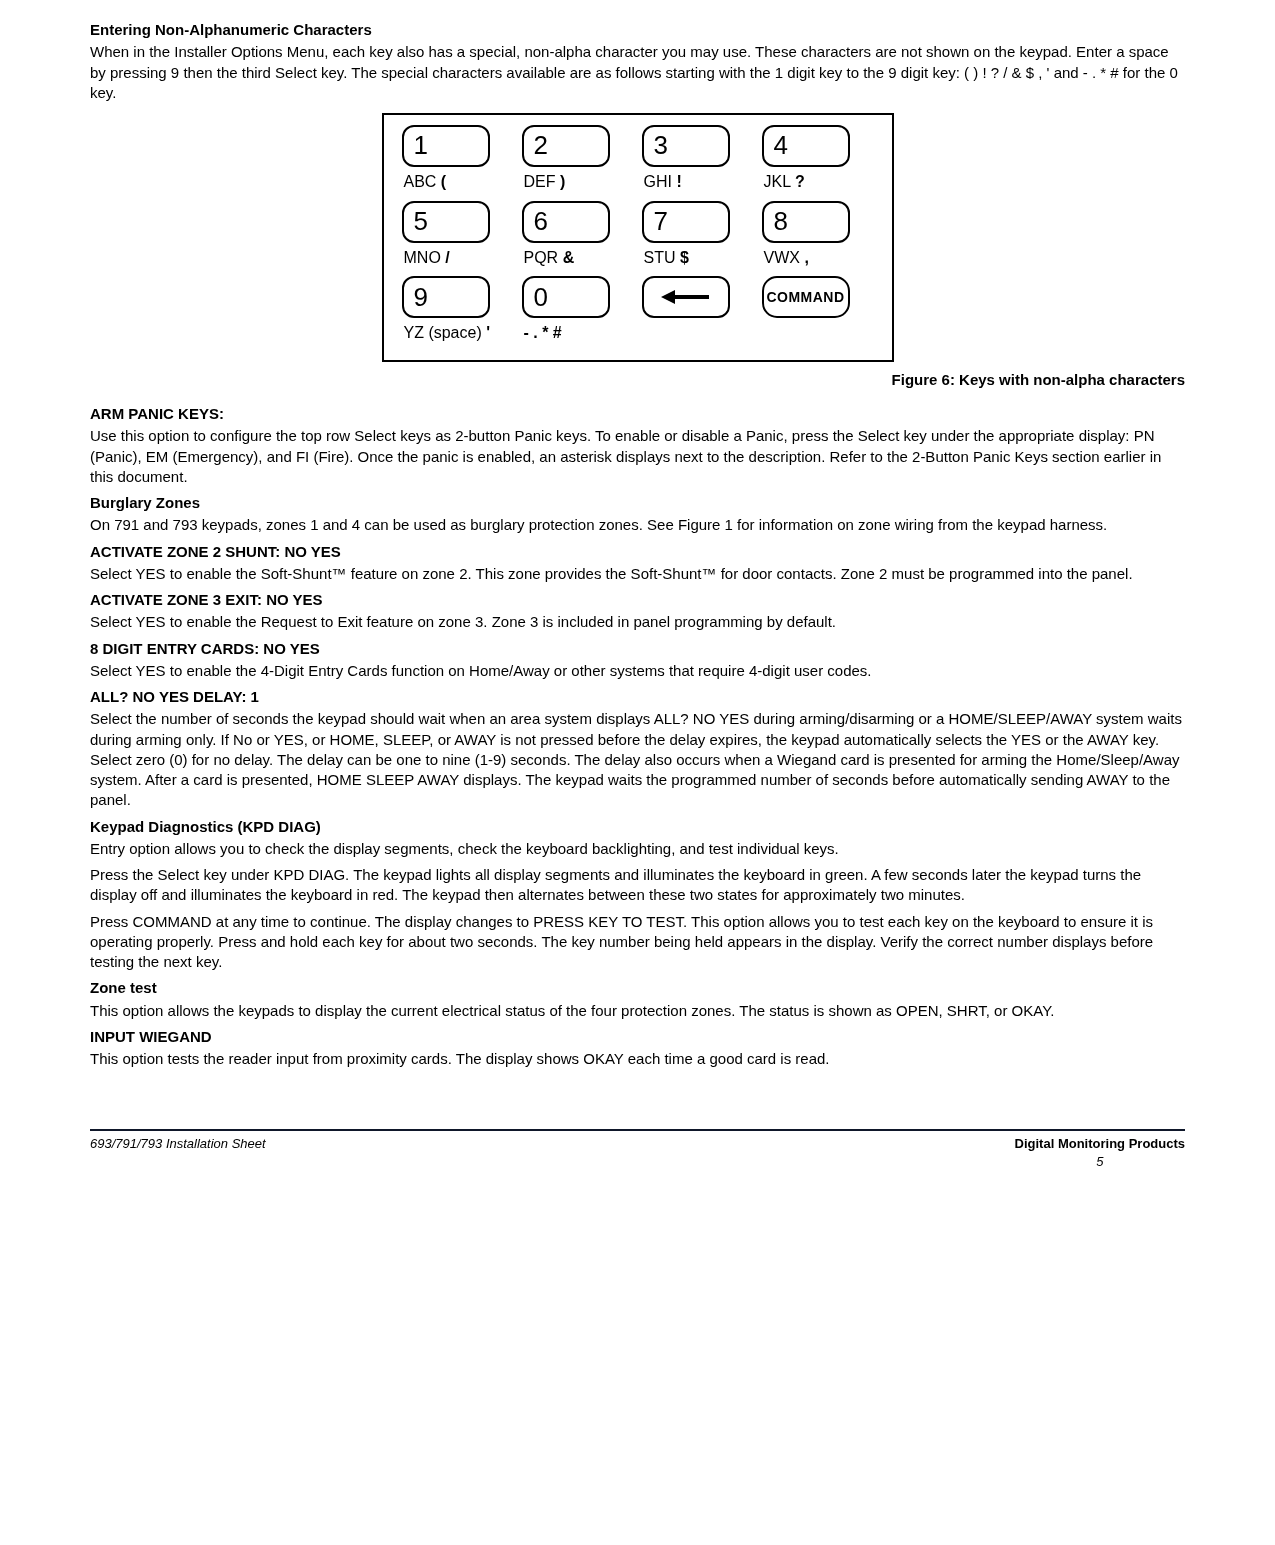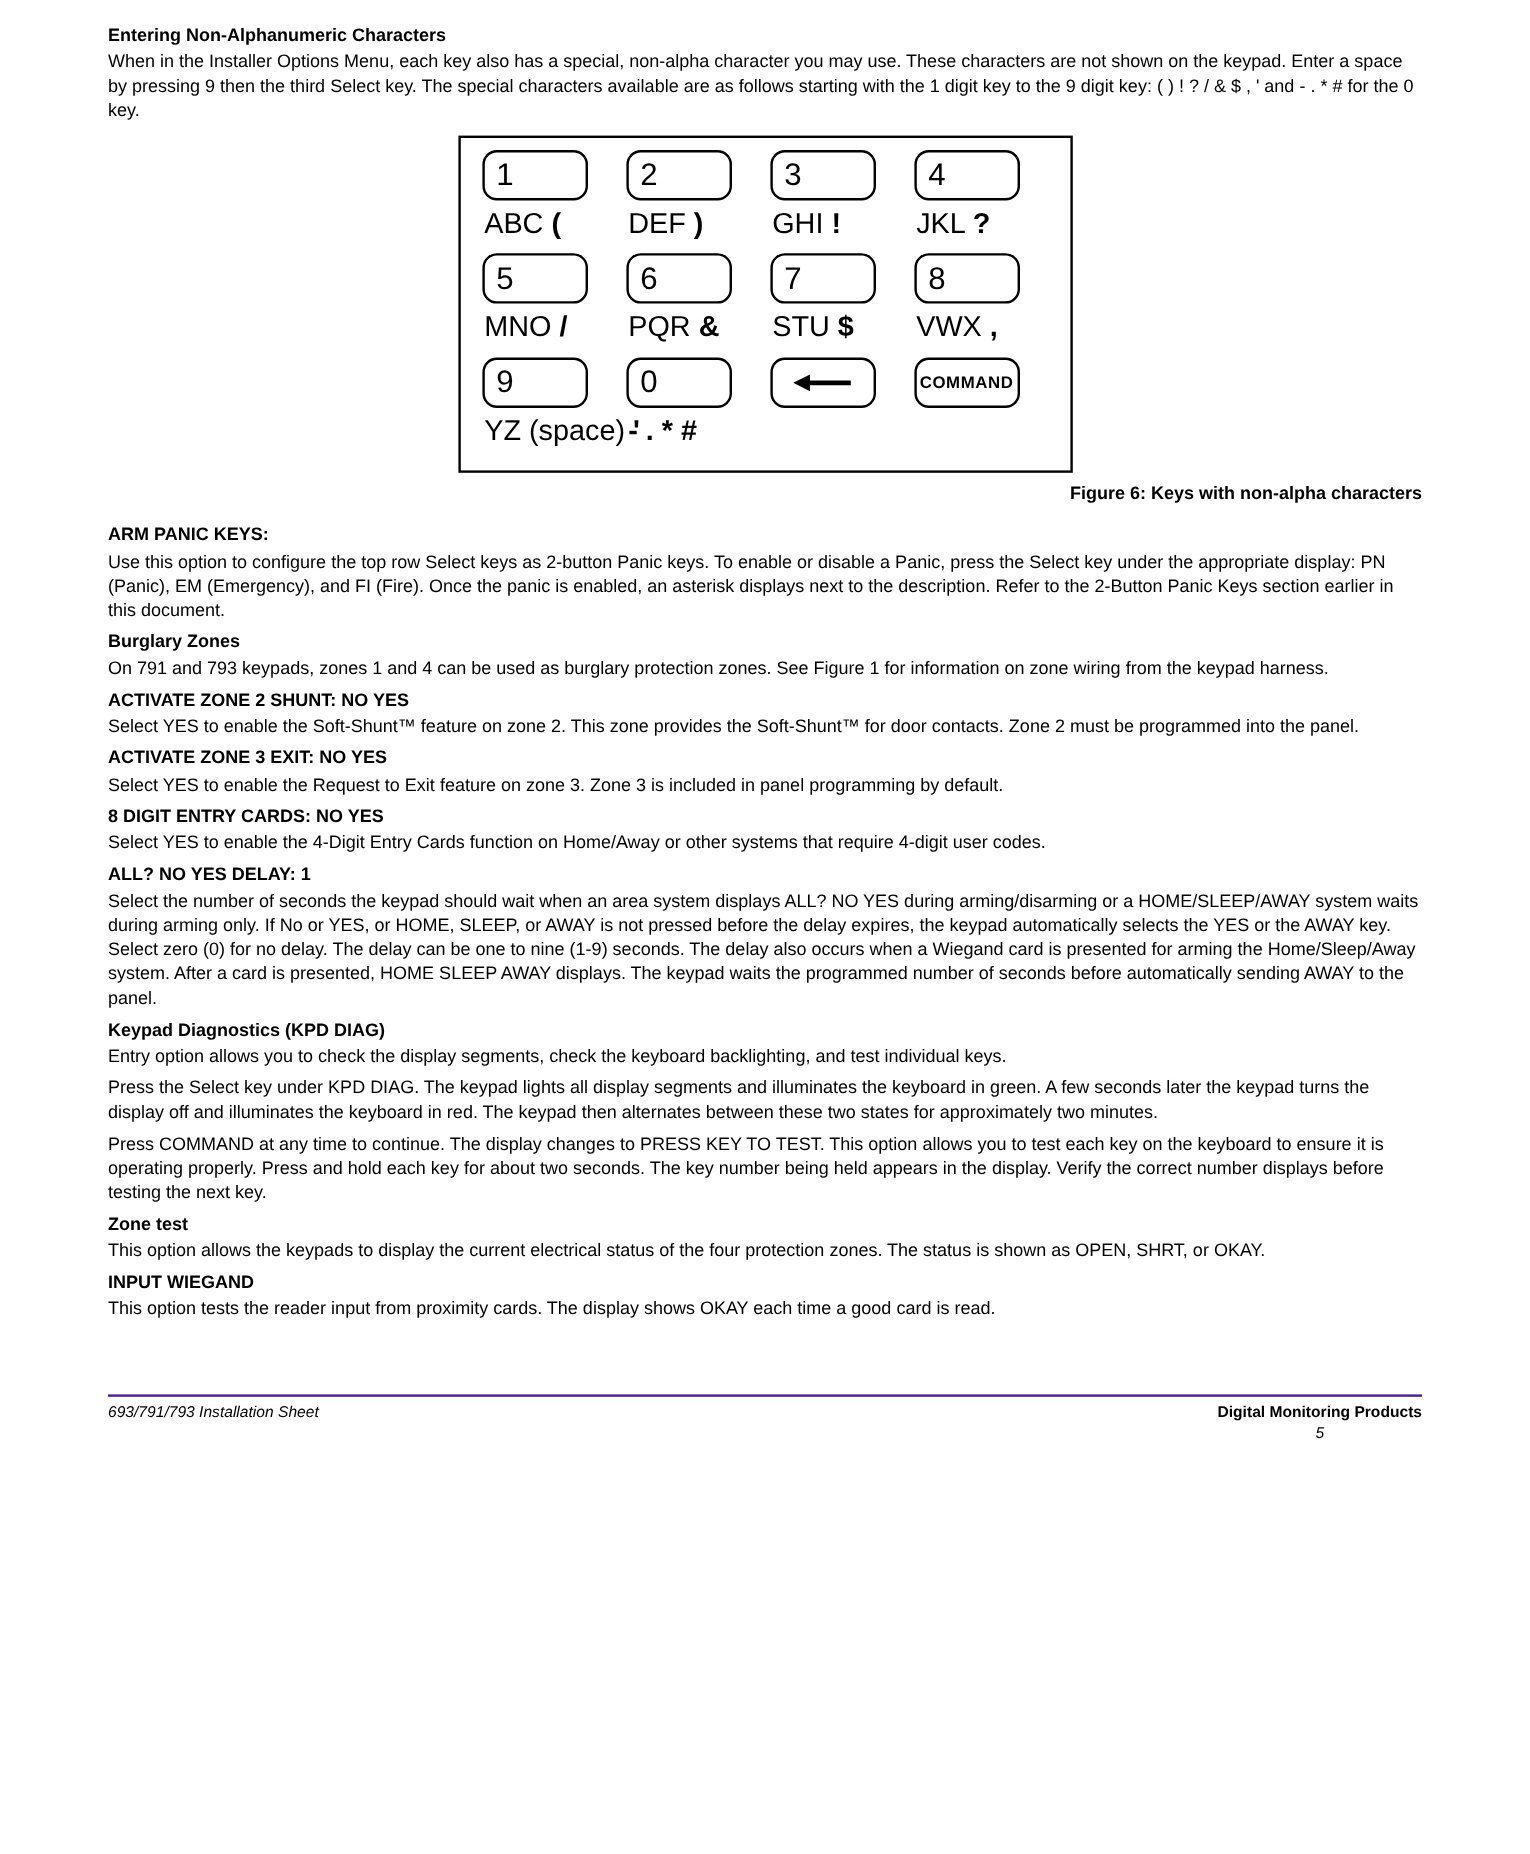--- a/index.html
+++ b/index.html
@@ -59,32 +59,33 @@
   .key.center {
     justify-content: center;
     padding-left: 0;
   }
   .key.cmd {
     font-size: 14px;
     font-weight: bold;
     justify-content: center;
     padding-left: 0;
     letter-spacing: 0.5px;
+    border-radius: 15px;
   }
   .key-label {
-    font-size: 24px;
+    font-size: 16px;
     font-family: Arial, sans-serif;
     margin: 4px 0 8px 2px;
     white-space: nowrap;
   }
   .key-label b {
     font-weight: bold;
   }
   .footer {
-    border-top: 2px solid #4c1d95;
+    border-top: 2px solid #0f172a;
     margin-top: 60px;
     padding-top: 4px;
     display: flex;
     justify-content: space-between;
     font-size: 13px;
   }
   .footer .left {
     font-style: italic;
   }
   .footer .right {

